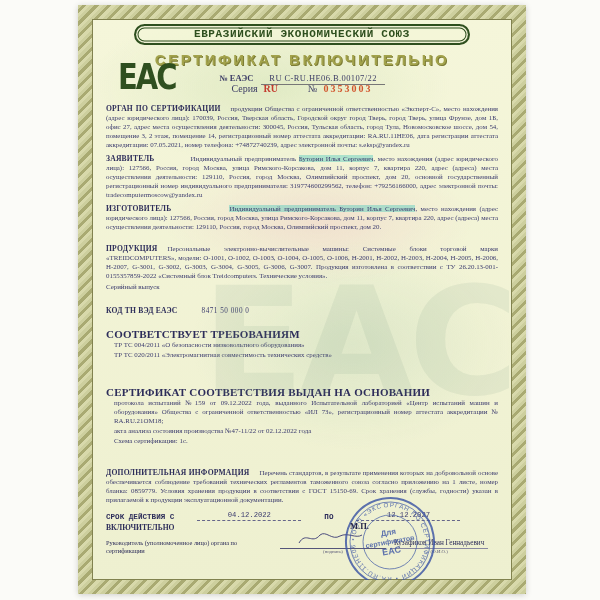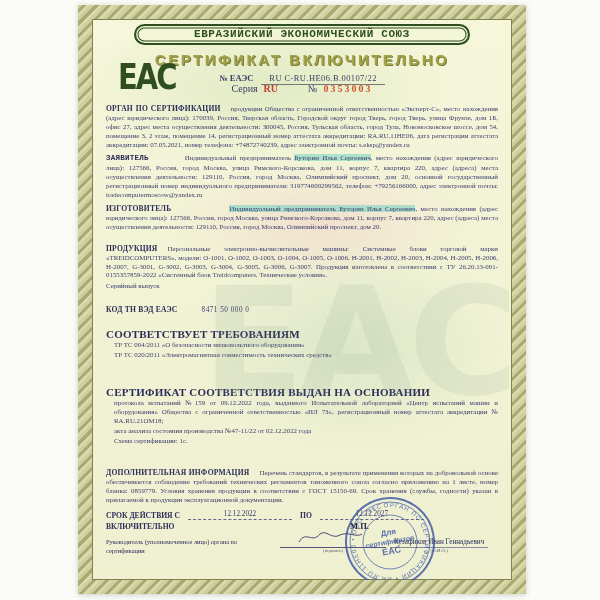--- a/index.html
+++ b/index.html
@@ -49,31 +49,31 @@
   .num-value{border-bottom:1px solid #777;padding:0 8px 1px;letter-spacing:.4px;}
   .series-line{text-align:center;font-size:10px;color:#3d3d66;}
   .series-label{margin-right:6px;}
   .series-val{color:#c43b2e;font-weight:bold;margin-right:30px;}
   .blank-label{margin-right:6px;}
   .blank-num{color:#d2572f;font-weight:bold;letter-spacing:2px;}
   .sec{margin:4px 0 0;font-size:6.9px;line-height:1.3;color:#3b3b6e;text-align:justify;}
   .sec .label{font-weight:bold;font-size:7.6px;letter-spacing:.2px;color:#2d2d5a;}
   .gap-sm{margin-right:10px;}
   .gap-md{margin-right:10px;}
-  .gap-lg{margin-right:36px;font-family:Liberation Mono, monospace;}
+  .gap-lg{margin-right:36px;}
   .gap-xl{margin-right:58px;}
   .hl{background:rgba(86,205,190,.45);}
   .serial-line{margin-top:2px;font-size:6.9px;color:#3b3b6e;}
   .kod{margin-top:16px;}
   .kod .value{margin-left:24px;font-size:7.2px;letter-spacing:.5px;}
   .block-label{margin-top:12px;font-size:11px;font-weight:bold;color:#2d2d5a;letter-spacing:.2px;}
   .indent{padding-left:8px;text-align:left;margin-top:1px;}
   .mt-lg{margin-top:26px;}
   .mt-md{margin-top:22px;}
-  .validity{margin-top:6px;display:flex;align-items:flex-end;gap:8px;font-size:7.2px;color:#3b3b6e;}
+  .validity{margin-top:6px;display:flex;align-items:flex-end;gap:23px;font-size:7.2px;color:#3b3b6e;font-family:Liberation Mono, monospace;}
   .validity .label,.validity .to-label{font-weight:bold;font-size:7.6px;color:#2d2d5a;}
   .validity .date{width:104px;text-align:center;border-bottom:1px dashed #66668a;padding-bottom:1px;}
   .inclusive{margin-top:2px;font-weight:bold;font-size:7.6px;color:#2d2d5a;}
   .sig-block{position:relative;margin-top:7px;}
   .sig-row{display:flex;align-items:flex-start;margin-top:7px;}
   .sig-role{width:170px;font-size:6.4px;line-height:1.3;color:#2d2d5a;}
   .sig-mid{width:106px;margin-left:4px;text-align:center;position:relative;}
   .sig-mid .line{border-bottom:1px solid #55557a;height:9px;}
   .sig-mid svg{position:absolute;left:16px;top:-10px;}
   .cap{font-size:4.8px;color:#5a5a78;}
@@ -135,21 +135,21 @@
     <div class="sec indent" style="text-align:justify;">протокола испытаний №159 от 09.12.2022 года, выданного Испытательной лабораторией «Центр испытаний машин и оборудования» Общества с ограниченной ответственностью «ИЛ 73», регистрационный номер аттестата аккредитации № RA.RU.21ОМ18;</div>
     <div class="sec indent">акта анализа состояния производства №47-11/22 от 02.12.2022 года</div>
     <div class="sec indent">Схема сертификации: 1с.</div>
 
     <div class="sec mt-md">
       <span class="label gap-sm">ДОПОЛНИТЕЛЬНАЯ ИНФОРМАЦИЯ</span><span>Перечень стандартов, в результате применения которых на добровольной основе обеспечивается соблюдение требований технических регламентов таможенного союза согласно приложению на 1 листе, номер бланка: 0859779. Условия хранения продукции в соответствии с ГОСТ 15150-69. Срок хранения (службы, годности) указан в прилагаемой к продукции эксплуатационной документации.</span>
     </div>
 
     <div class="validity">
       <span class="label">СРОК ДЕЙСТВИЯ С</span>
-      <span class="date">12.12.2022</span>
+      <span class="date">04.12.2022</span>
       <span class="to-label">ПО</span>
       <span class="date">12.12.2027</span>
     </div>
     <div class="inclusive">ВКЛЮЧИТЕЛЬНО</div>
 
     <div class="sig-block">
       <div class="sig-row">
         <div class="sig-role">Руководитель (уполномоченное лицо) органа по сертификации</div>
         <div class="sig-mid">
           <svg width="70" height="18" viewBox="0 0 70 18">

